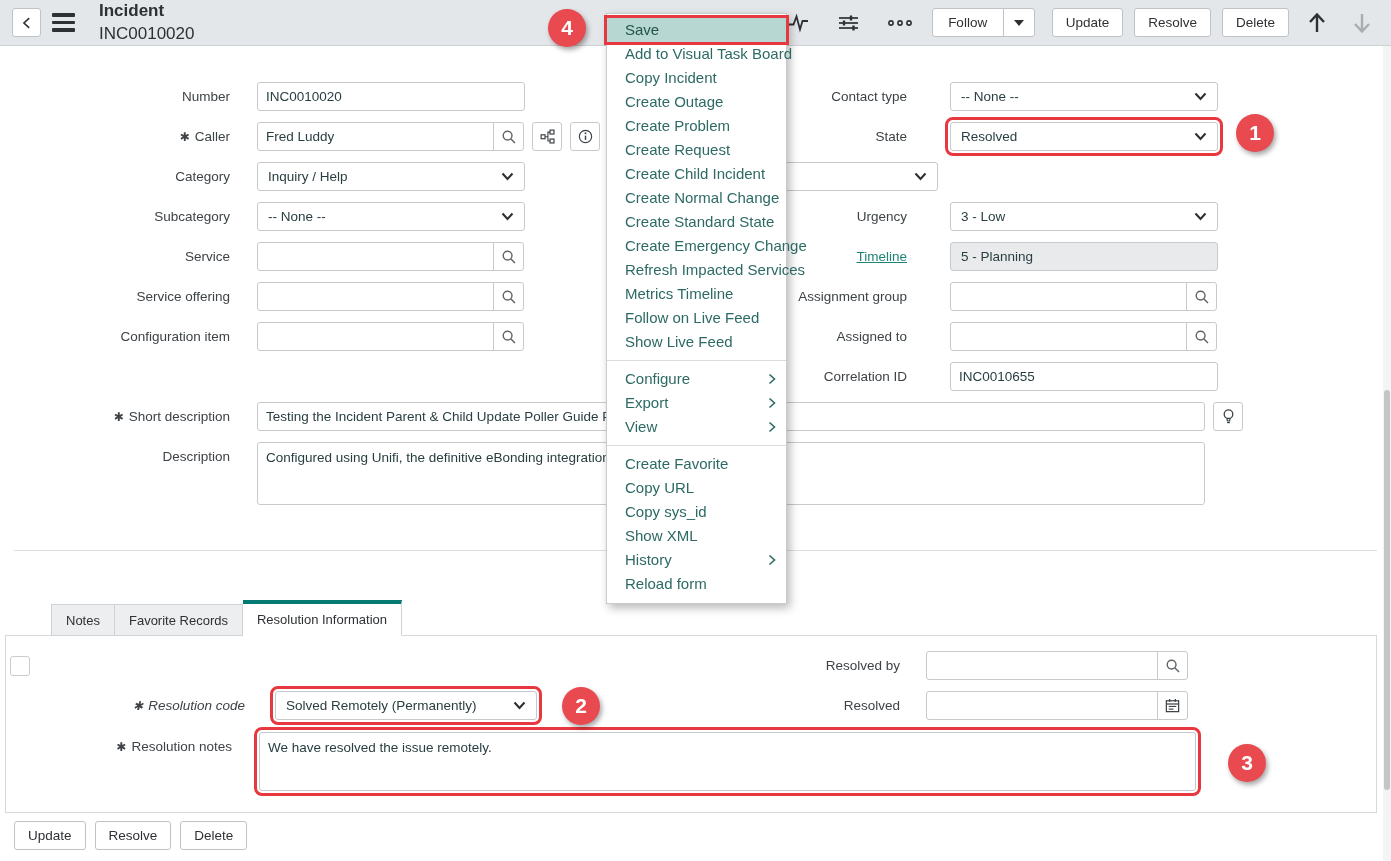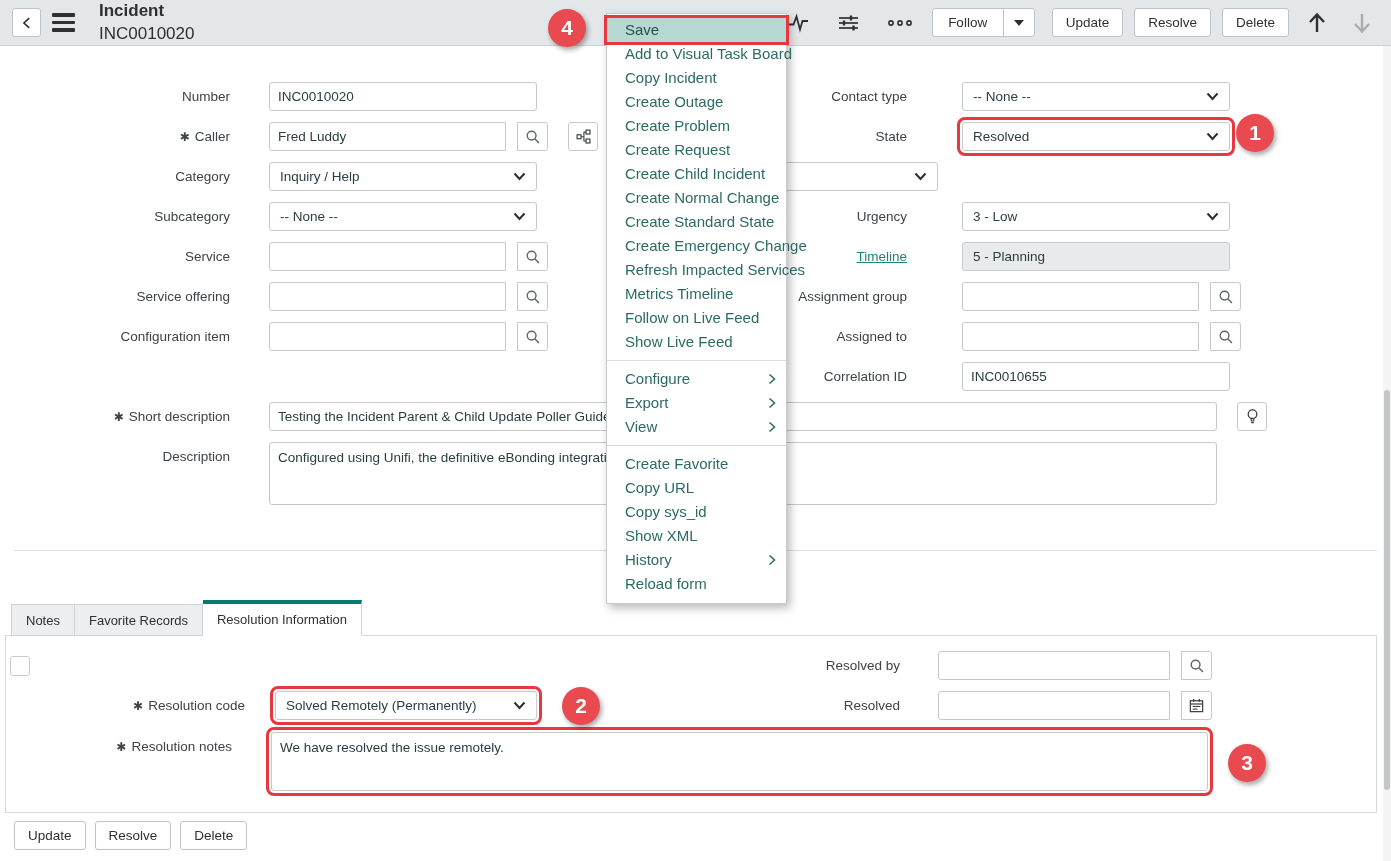--- a/index.html
+++ b/index.html
@@ -24,21 +24,21 @@
   .burger span { height:3.5px; background:#2e3033; border-radius:1px; }
   .hdr-title { line-height:1.3; font-size:17px; color:#2e3033; margin-left:13px; }
   .hdr-title .t1 { font-weight:bold; }
   .hdr-spacer { flex:1; }
   .icon-btn { background:none; border:none; padding:0 8px; display:inline-flex; align-items:center; cursor:pointer; }
   .split { display:inline-flex; margin-right:6px; }
   .split .main { border-radius:3px 0 0 3px; min-width:72px; }
   .split .caret { border-radius:0 3px 3px 0; margin-left:-1px; padding:0 10px; }
   .hdr-arrow { background:none; border:none; padding:0 6px; cursor:pointer; display:inline-flex; }
   
-  .row { position:absolute; display:flex; align-items:center; height:29px;gap:12px; }
+  .row { position:absolute; display:flex; align-items:center; height:29px; }
   .row.top-align { align-items:flex-start; }
   .lbl { font-size:13.5px; color:#3d4347; text-align:right; flex:none; line-height:29px; }
   .req { margin-right:5px; font-size:12px; color:#3d4347; }
   .rl .lbl { width:220px; margin-right:27px; }
   .rr { left:670px; }
   .rr .lbl { width:237px; margin-right:43px; }
   .rl { left:10px; }
   .input {
     height:29px; border:1px solid #c6cacd; border-radius:3px; background:#fff;
     font-size:13.5px; padding:0 8px; color:#293e40; font-family:inherit;
@@ -83,31 +83,31 @@
     display:flex; align-items:center; justify-content:center;
     box-shadow:2px 3px 5px rgba(0,0,0,.35); z-index:60;
   }
   
   .divider { position:absolute; left:14px; top:550px; width:1363px; border-top:1px solid #dddfe2; }
   .tabs { position:absolute; left:11px; top:604px; display:flex; z-index:6; }
   .tab {
     height:32px; padding:0 14px; display:flex; align-items:center; font-size:13px;
     background:#eceeef; border:1px solid #cfd3d6; border-left:none; cursor:pointer; color:#2e3033;
   }
-  .tab:first-child { border-left:1px solid #cfd3d6; }
+  .tab:first-child { border-left:1px solid #cfd3d6;margin-left:40px; }
   .tab.active {
     background:#fff; border-top:4px solid #057a73; border-bottom:1px solid #fff;
     height:36px; margin-top:-4px;
   }
   .tabbox {
     position:absolute; left:5px; top:635px; width:1372px; height:178px;
     border:1px solid #d6d9dc; background:#fff; z-index:1;
   }
   .t-lbl-l .lbl { width:222px; margin-right:27px; }
-  .t-lbl-l2 .lbl { width:235px; margin-right:18px; }
+  .t-lbl-l2 .lbl { width:235px; margin-right:30px;font-style:italic; }
   .t-rr { left:668px; }
   .t-rr .lbl { width:232px; margin-right:26px; }
   .checkbox { width:20px; height:20px; border:1px solid #c9ccd0; border-radius:3px; background:#fff; cursor:pointer; }
   .w232 { width:232px; border-radius:3px 0 0 3px; }
   .w262 { width:262px; }
   
   .footer { position:absolute; left:14px; top:821px; display:flex; gap:9px; }
   .sb-track { position:absolute; right:0; top:46px; width:8px; height:815px; background:#f4f4f4; }
   .sb-thumb { position:absolute; right:1px; top:344px; width:6px; height:400px; background:#c3c5c7; border-radius:3px; }
   svg { display:block; }

